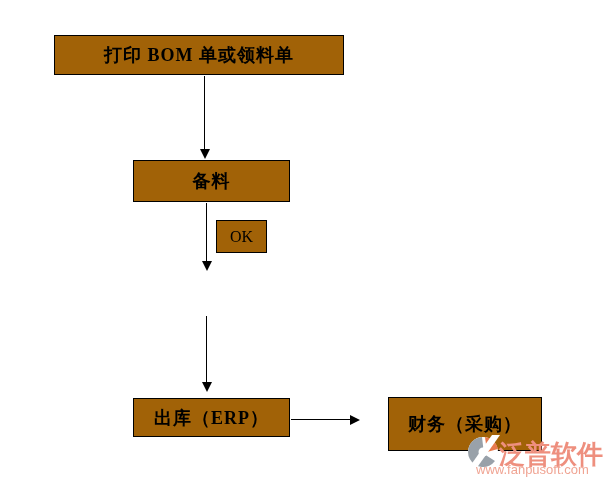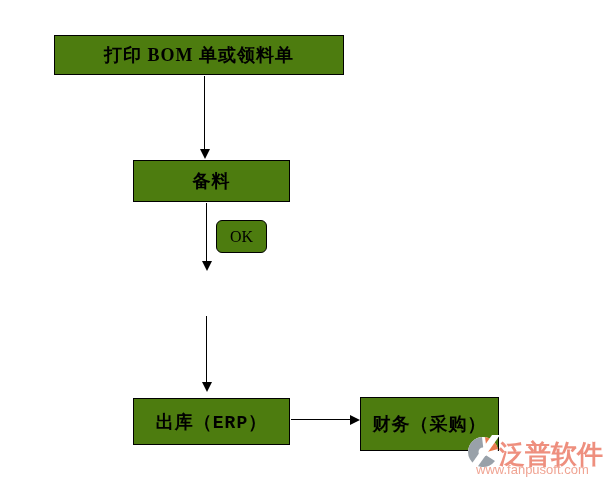--- a/index.html
+++ b/index.html
@@ -11,37 +11,37 @@
     background: #ffffff;
     font-family: "Liberation Serif", "DejaVu Serif", serif;
     overflow: hidden;
   }
   .stage { position: absolute; inset: 0; }
 
   
   .node {
     position: absolute;
     border: 1.5px solid #000000;
-    background: #4d7c0f;
+    background: #a16207;
     display: flex;
     align-items: center;
     justify-content: center;
     color: #000000;
     font-weight: bold;
     font-size: 18px;
     letter-spacing: 1px;
     white-space: nowrap;
   }
   #node-print    { left: 54px;  top: 35px;  width: 290px; height: 40px; }
   #node-prepare  { left: 133px; top: 160px; width: 157px; height: 42px; text-align: right; }
   #node-ok       { left: 216px; top: 220px; width: 51px;  height: 33px;
-                   font-weight: normal; font-size: 16px; letter-spacing: 0; border-radius: 6px; }
+                   font-weight: normal; font-size: 16px; letter-spacing: 0; }
   #node-issue    { left: 133px; top: 273px; width: 157px; height: 42px; }
-  #node-outbound { left: 133px; top: 398px; width: 157px; height: 47px; font-family: Liberation Mono, monospace; }
-  #node-finance  { left: 360px; top: 397px; width: 139px; height: 54px; }
+  #node-outbound { left: 133px; top: 398px; width: 157px; height: 39px; }
+  #node-finance  { left: 388px; top: 397px; width: 154px; height: 54px; }
 
   
   .vline { position: absolute; width: 0; border-left: 1.5px solid #000000; }
   .hline { position: absolute; height: 0; border-top: 1.5px solid #000000; }
   .head-down {
     position: absolute; width: 0; height: 0;
     border-left: 5px solid transparent;
     border-right: 5px solid transparent;
     border-top: 10px solid #000000;
   }

